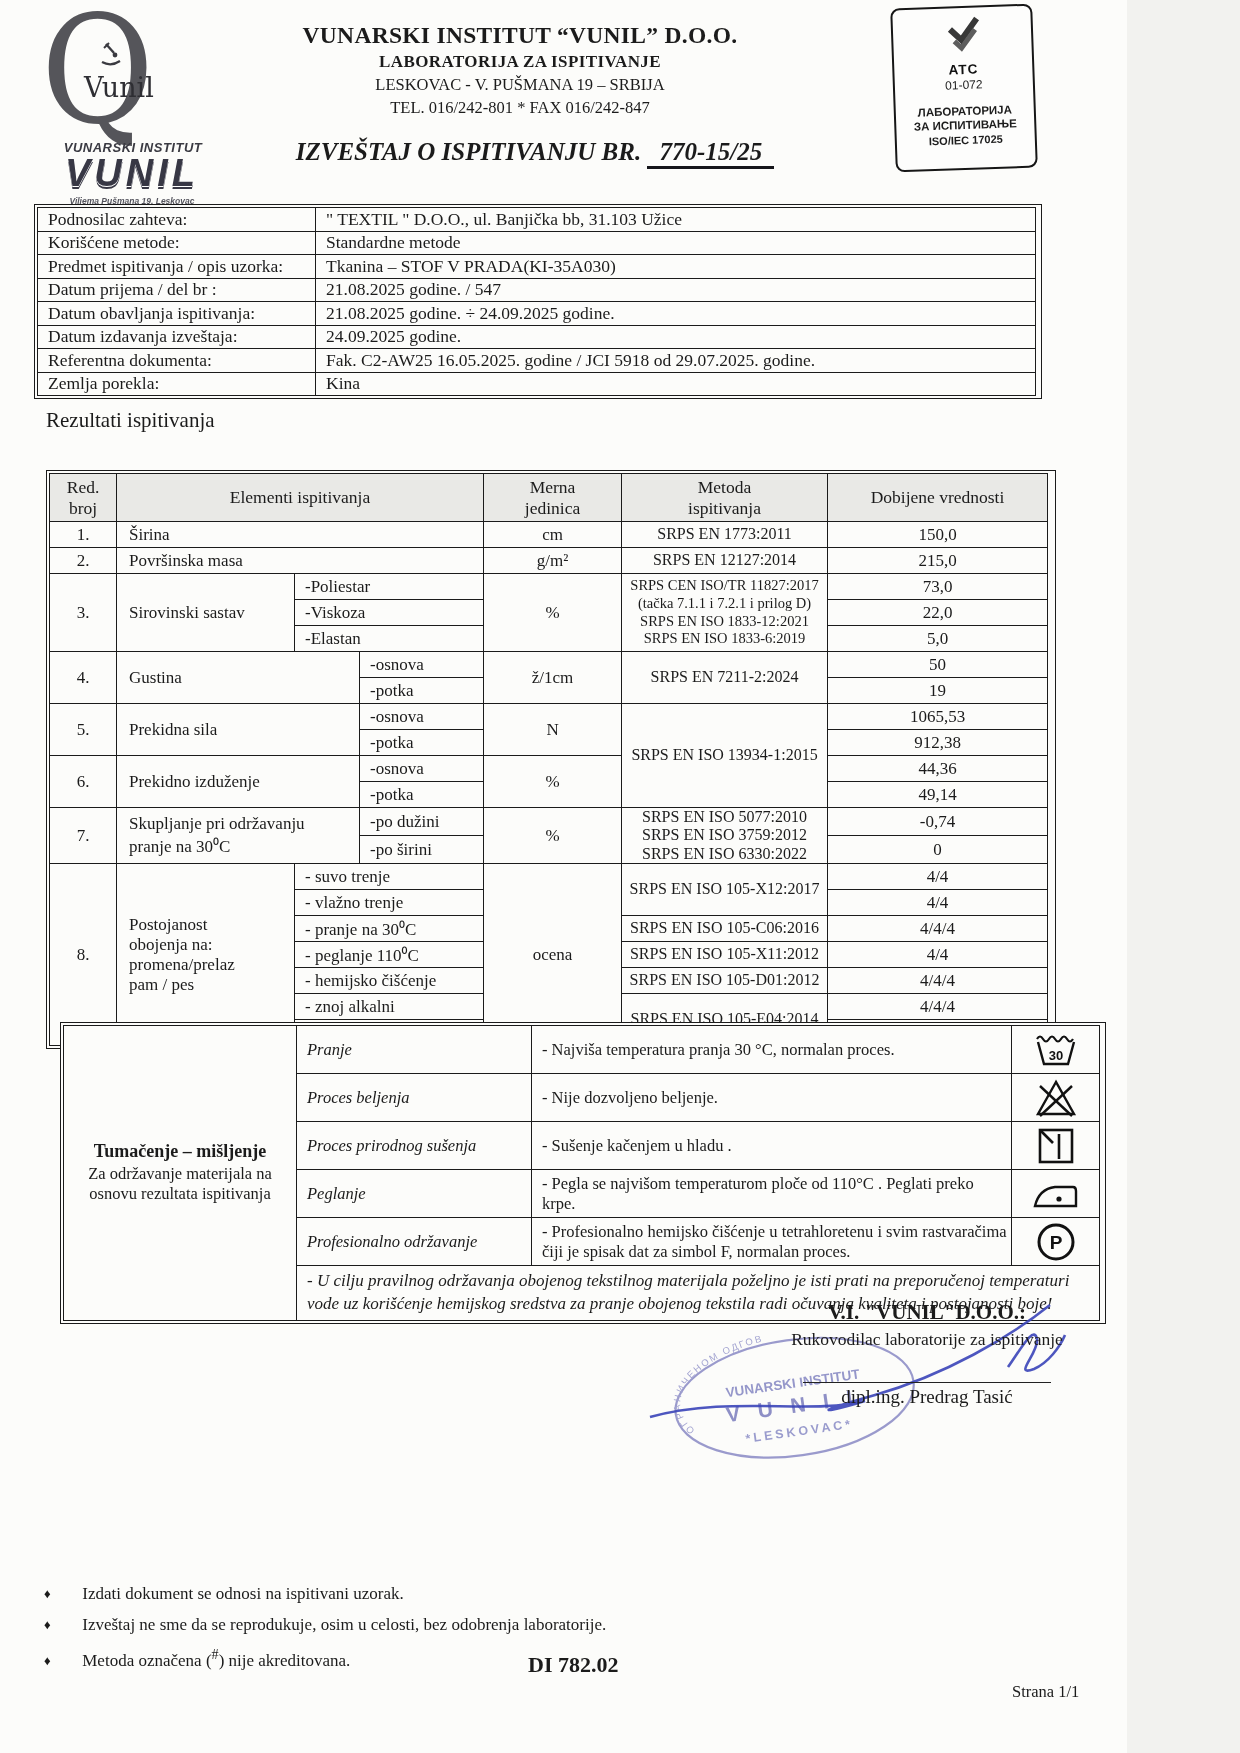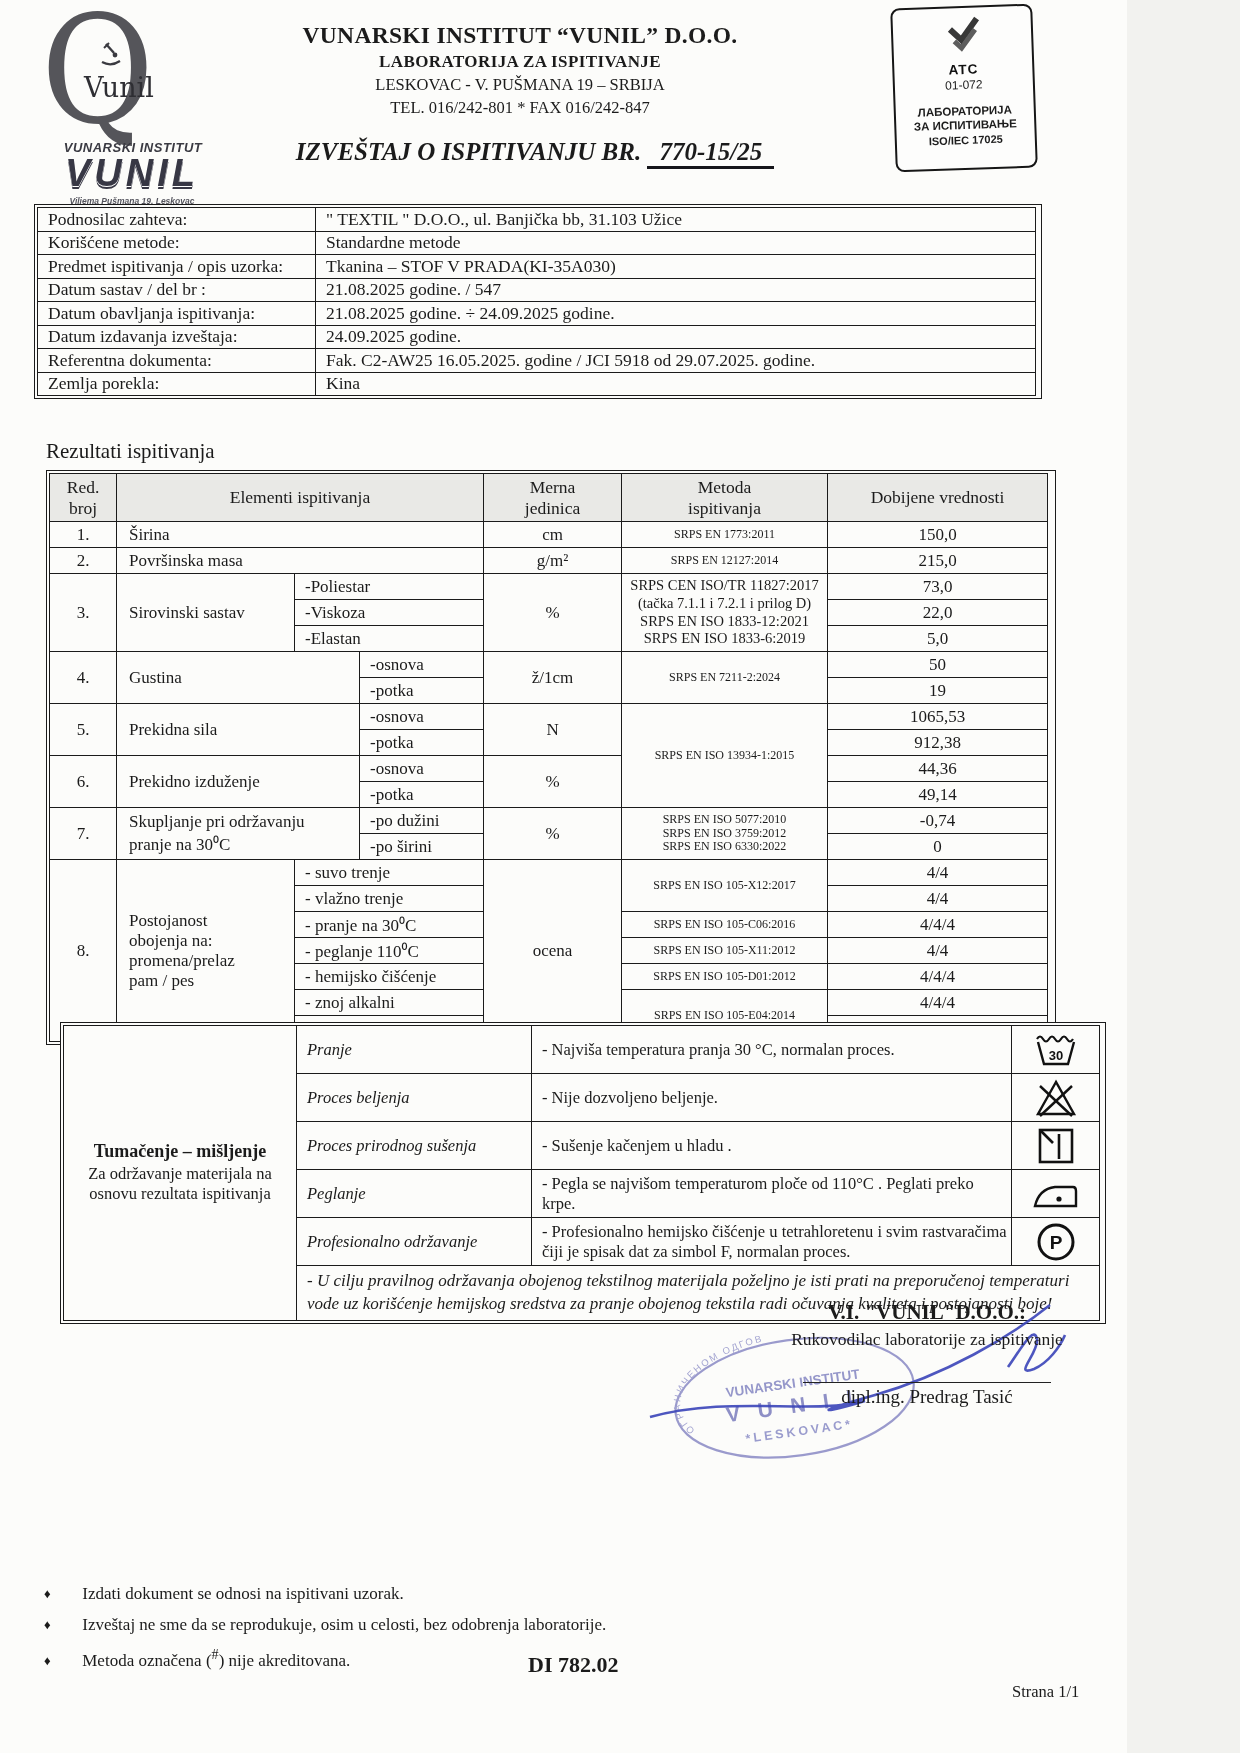--- a/index.html
+++ b/index.html
@@ -40,28 +40,28 @@
   td,th{border:1.5px solid #1b1b1b;padding:0 4px;box-sizing:border-box;overflow:hidden;}
 
   
   .info-wrap{left:34px;top:204px;width:1002px;}
   .info-table{width:998px;}
   .info-table td{height:23.5px;font-size:17.5px;}
   td.ilabel{padding-left:10px;}
   td.ivalue{padding-left:10px;}
 
   
-  .res-head{left:46px;top:439px;font-size:21px;}
+  .res-head{left:46px;top:408px;font-size:21px;}
   .res-wrap{left:46px;top:470px;width:1004px;}
   .res-table{width:998px;}
   .res-table th{background:#e9e9e6;font-weight:normal;font-size:17.5px;height:48px;text-align:center;}
   .res-table td{height:26px;font-size:17px;text-align:center;}
   td.tname{text-align:left;padding-left:12px;}
   td.tsub{text-align:left;padding-left:10px;}
-  td.tmethod{font-size:12px;line-height:1.15;text-align:center;}
+  td.tmethod{font-size:16px;line-height:1.15;text-align:center;}
   td.tmethod-sm{font-size:14.5px;line-height:1.22;}
 
   
   .care-wrap{left:60px;top:1022px;width:1040px;}
   .care-table{width:1036px;}
   .care-table td{font-size:16.5px;}
   td.care-title-cell{text-align:center;vertical-align:middle;}
   .care-title{font-size:18px;font-weight:bold;}
   .care-sub{font-size:16.5px;margin-top:2px;text-align:center;}
   td.cproc{padding-left:10px;height:48px;font-style:italic;}
@@ -142,21 +142,21 @@
           </tr>
         <tr>
             <td class="ilabel">Korišćene metode:</td>
             <td class="ivalue">Standardne metode</td>
           </tr>
         <tr>
             <td class="ilabel">Predmet ispitivanja / opis uzorka:</td>
             <td class="ivalue">Tkanina – STOF V PRADA(KI-35A030)</td>
           </tr>
         <tr>
-            <td class="ilabel">Datum sastav / del br :</td>
+            <td class="ilabel">Datum prijema / del br :</td>
             <td class="ivalue">21.08.2025 godine.     /        547</td>
           </tr>
         <tr>
             <td class="ilabel">Datum obavljanja ispitivanja:</td>
             <td class="ivalue">21.08.2025 godine. ÷ 24.09.2025 godine.</td>
           </tr>
         <tr>
             <td class="ilabel">Datum izdavanja izveštaja:</td>
             <td class="ivalue">24.09.2025 godine.</td>
           </tr>

